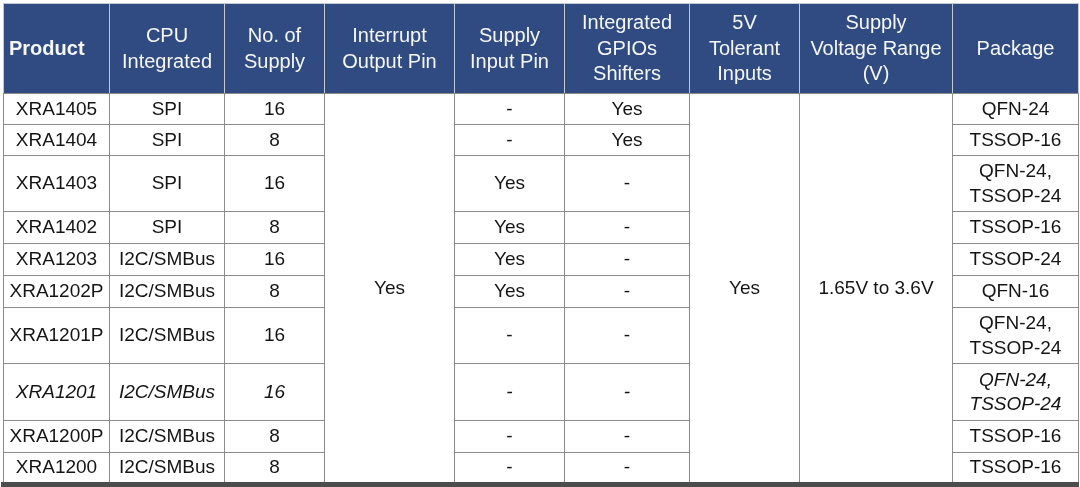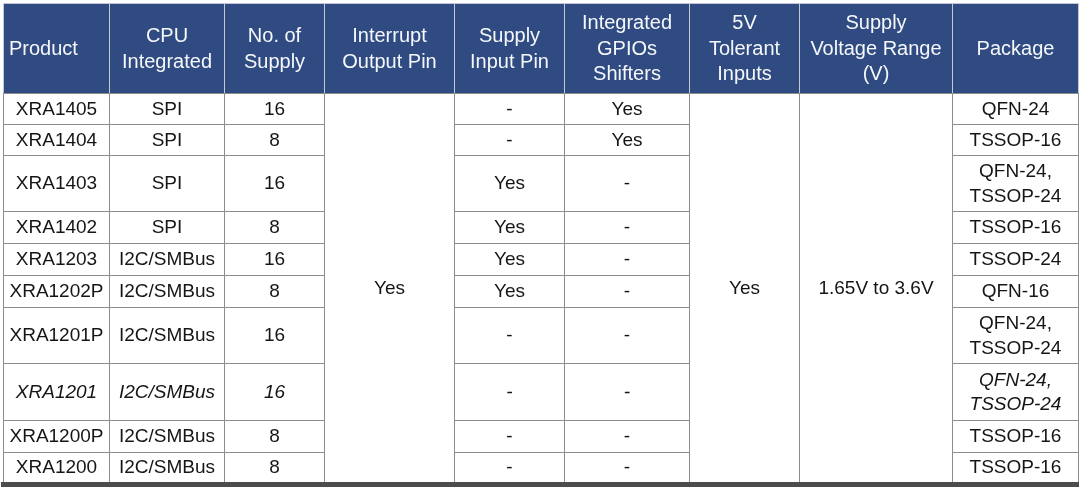--- a/index.html
+++ b/index.html
@@ -37,20 +37,21 @@
     font-size: 20px;
     font-weight: 400;
     text-align: center;
     vertical-align: middle;
     border-color: #c3c9d4;
     border-bottom-color: #8c8c8c;
   }
   table.spec-table th.th-product {
     text-align: left;
     padding-left: 5px;
+    font-weight: bold;
   }
   table.spec-table td {
     color: #151515;
     font-size: 19px;
     text-align: center;
     vertical-align: middle;
     background: #ffffff;
   }
   td.al-left {
     text-align: left;

